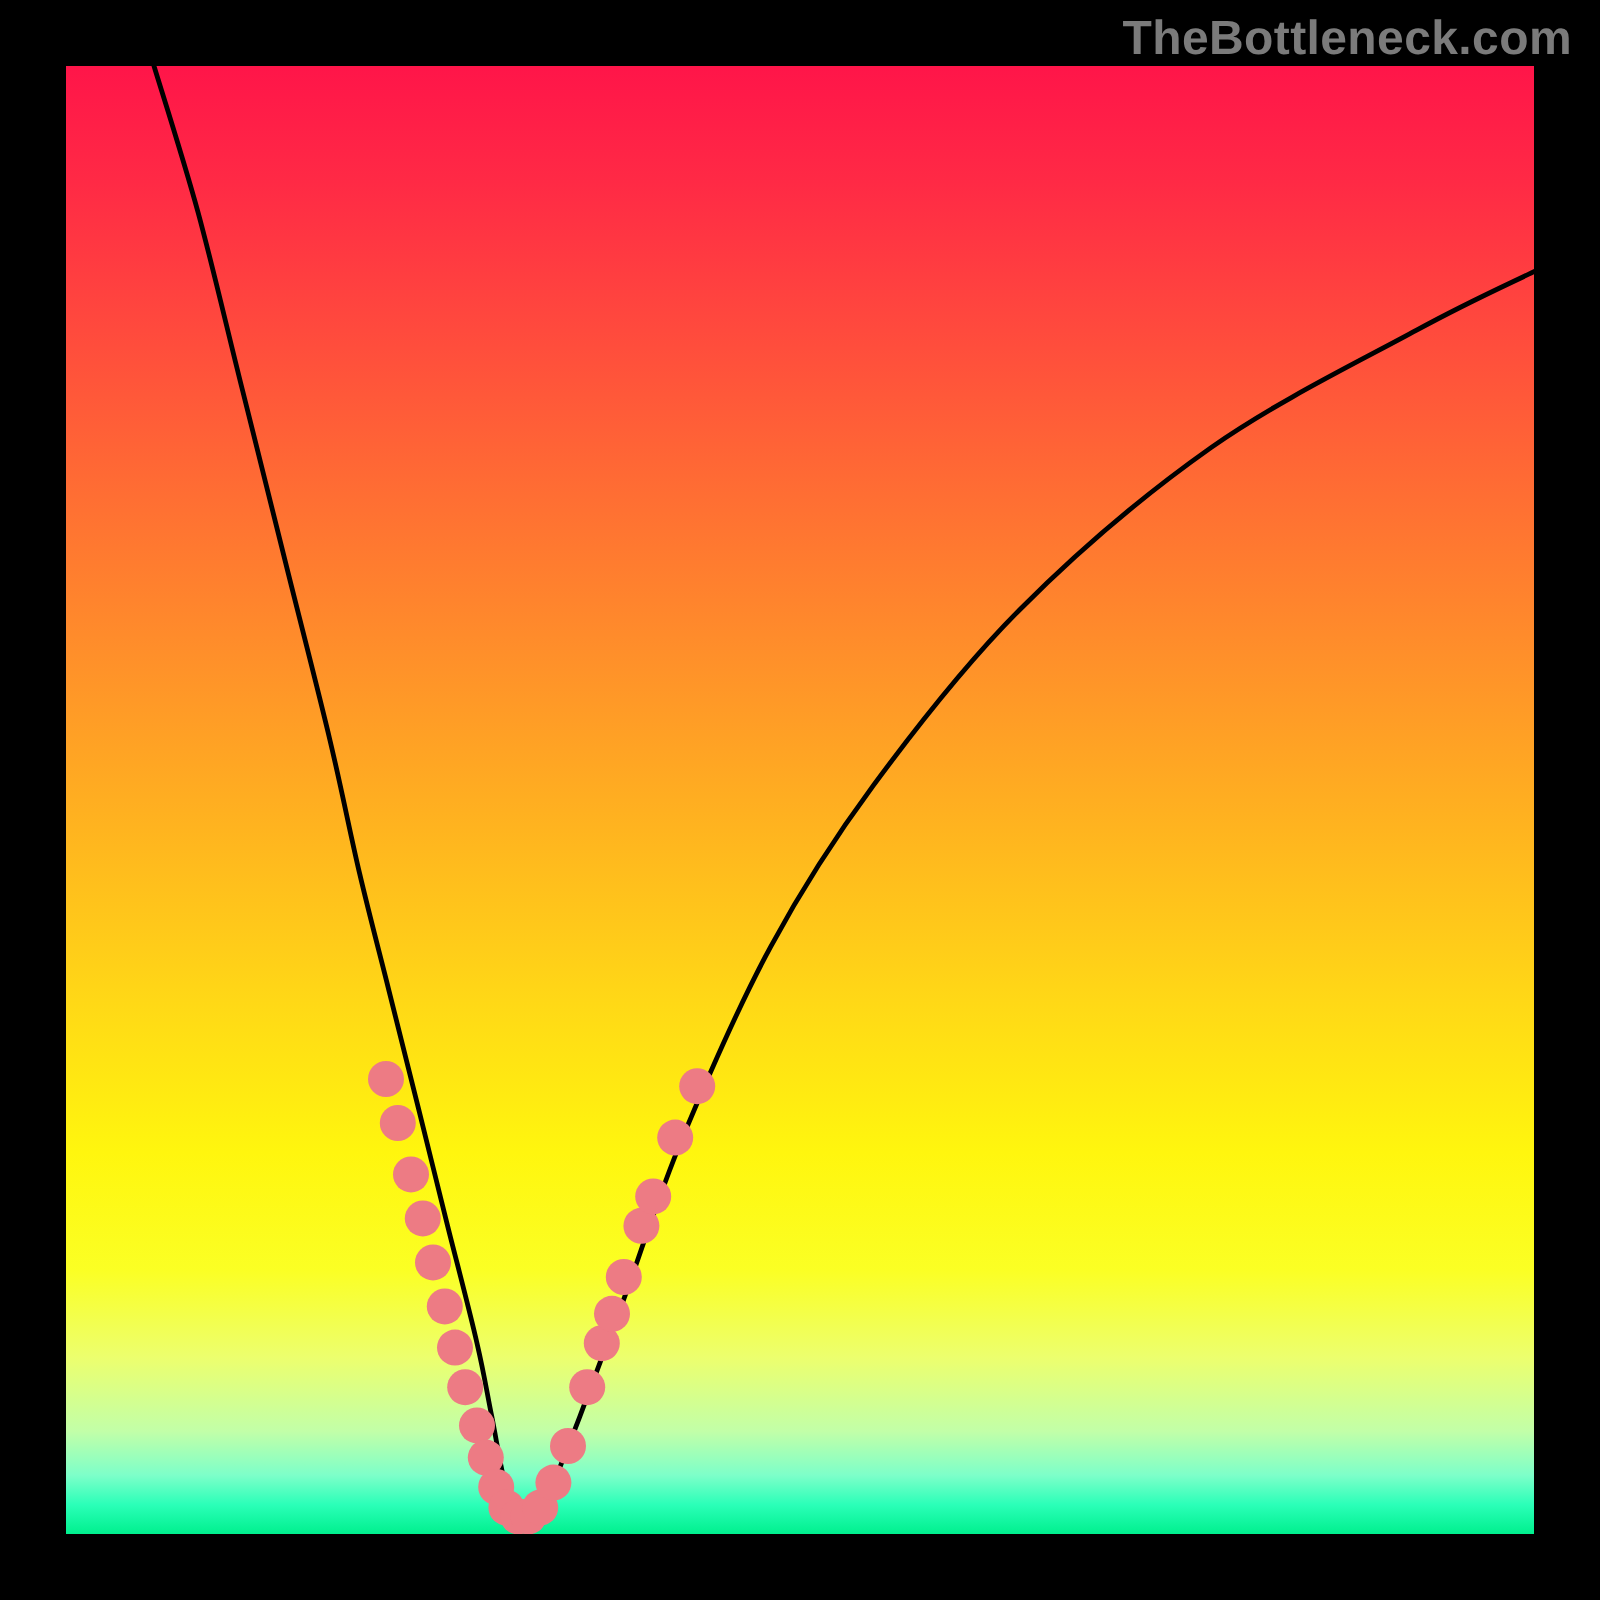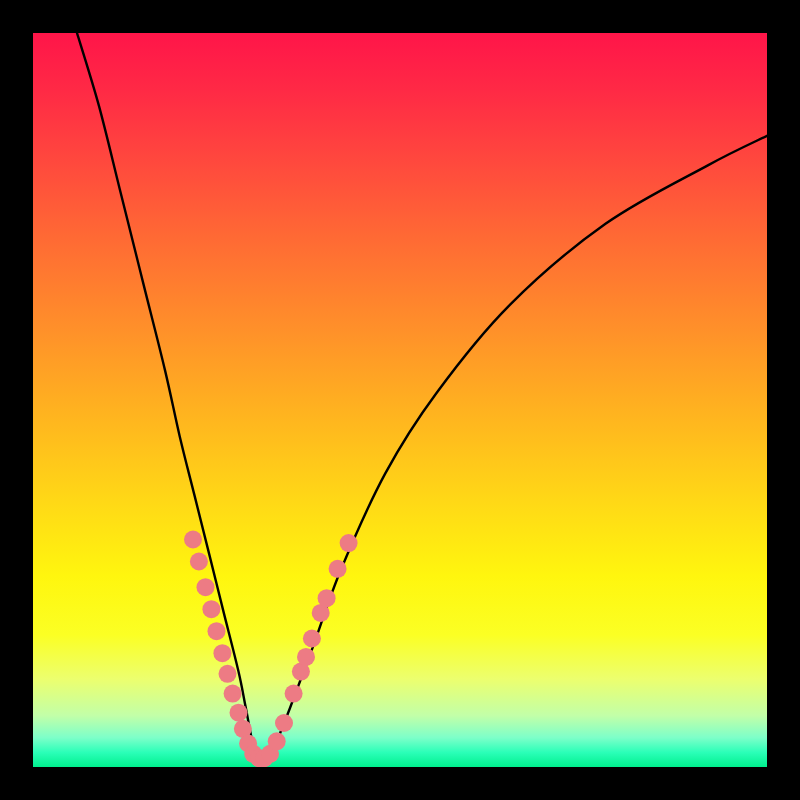--- a/index.html
+++ b/index.html
@@ -88,13 +88,14 @@
           <circle cx="267.9" cy="638.6" r="9" class="dot"></circle>
           <circle cx="273.0" cy="623.9" r="9" class="dot"></circle>
           <circle cx="278.9" cy="605.5" r="9" class="dot"></circle>
           <circle cx="287.7" cy="579.9" r="9" class="dot"></circle>
           <circle cx="293.6" cy="565.2" r="9" class="dot"></circle>
           <circle cx="304.6" cy="535.8" r="9" class="dot"></circle>
           <circle cx="315.6" cy="510.1" r="9" class="dot"></circle>
         </g>
     </svg>
   </div>
+  <div class="watermark">TheBottleneck.com</div>
 </div>
 
 </body></html>

